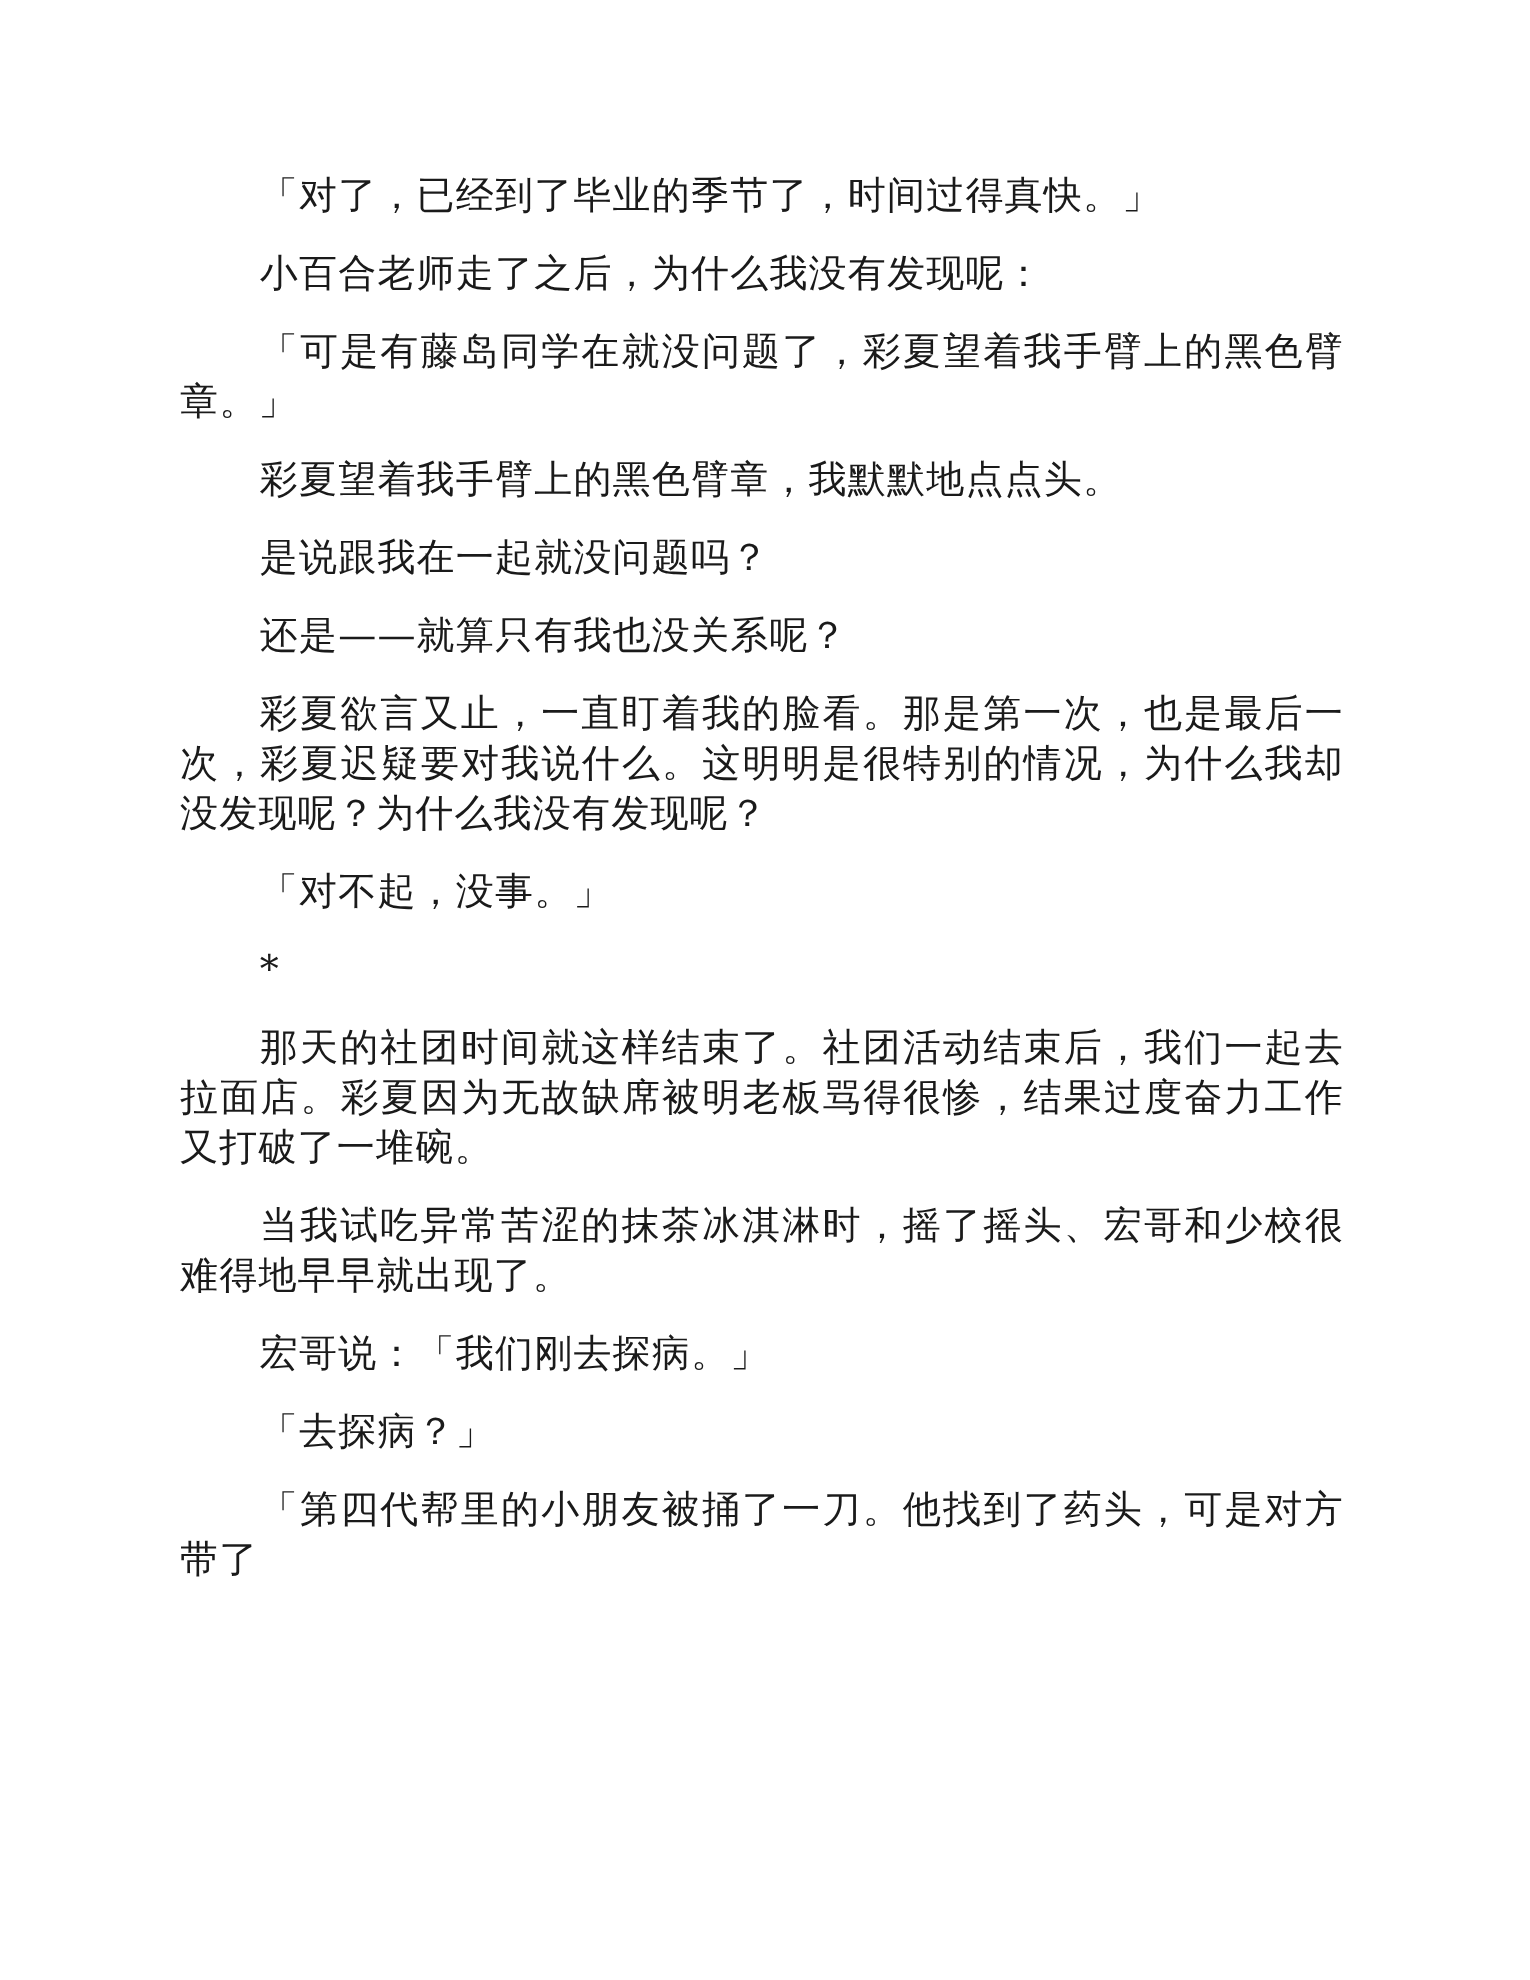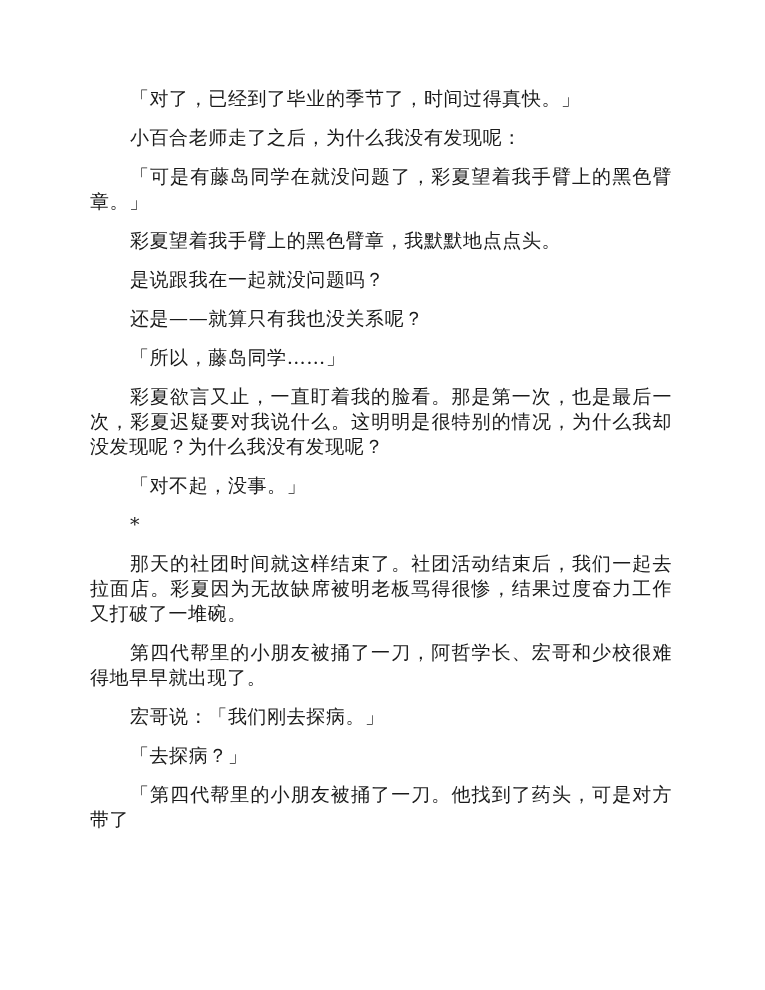--- a/index.html
+++ b/index.html
@@ -34,22 +34,21 @@
 </head>
 <body>
 
 <div class="page">
   <p class="para">「对了，已经到了毕业的季节了，时间过得真快。」</p>
   <p class="para">小百合老师走了之后，为什么我没有发现呢：</p>
   <p class="para">「可是有藤岛同学在就没问题了，彩夏望着我手臂上的黑色臂章。」</p>
   <p class="para">彩夏望着我手臂上的黑色臂章，我默默地点点头。</p>
   <p class="para">是说跟我在一起就没问题吗？</p>
   <p class="para">还是——就算只有我也没关系呢？</p>
-  <p class="para">「所以，藤岛同学……」</p>
   <p class="para">彩夏欲言又止，一直盯着我的脸看。那是第一次，也是最后一次，彩夏迟疑要对我说什么。这明明是很特别的情况，为什么我却没发现呢？为什么我没有发现呢？</p>
   <p class="para">「对不起，没事。」</p>
   <p class="para">*</p>
   <p class="para">那天的社团时间就这样结束了。社团活动结束后，我们一起去拉面店。彩夏因为无故缺席被明老板骂得很惨，结果过度奋力工作又打破了一堆碗。</p>
-  <p class="para">第四代帮里的小朋友被捅了一刀，阿哲学长、宏哥和少校很难得地早早就出现了。</p>
+  <p class="para">当我试吃异常苦涩的抹茶冰淇淋时，摇了摇头、宏哥和少校很难得地早早就出现了。</p>
   <p class="para">宏哥说：「我们刚去探病。」</p>
   <p class="para">「去探病？」</p>
   <p class="para">「第四代帮里的小朋友被捅了一刀。他找到了药头，可是对方带了</p>
 </div>
 
 </body></html>

